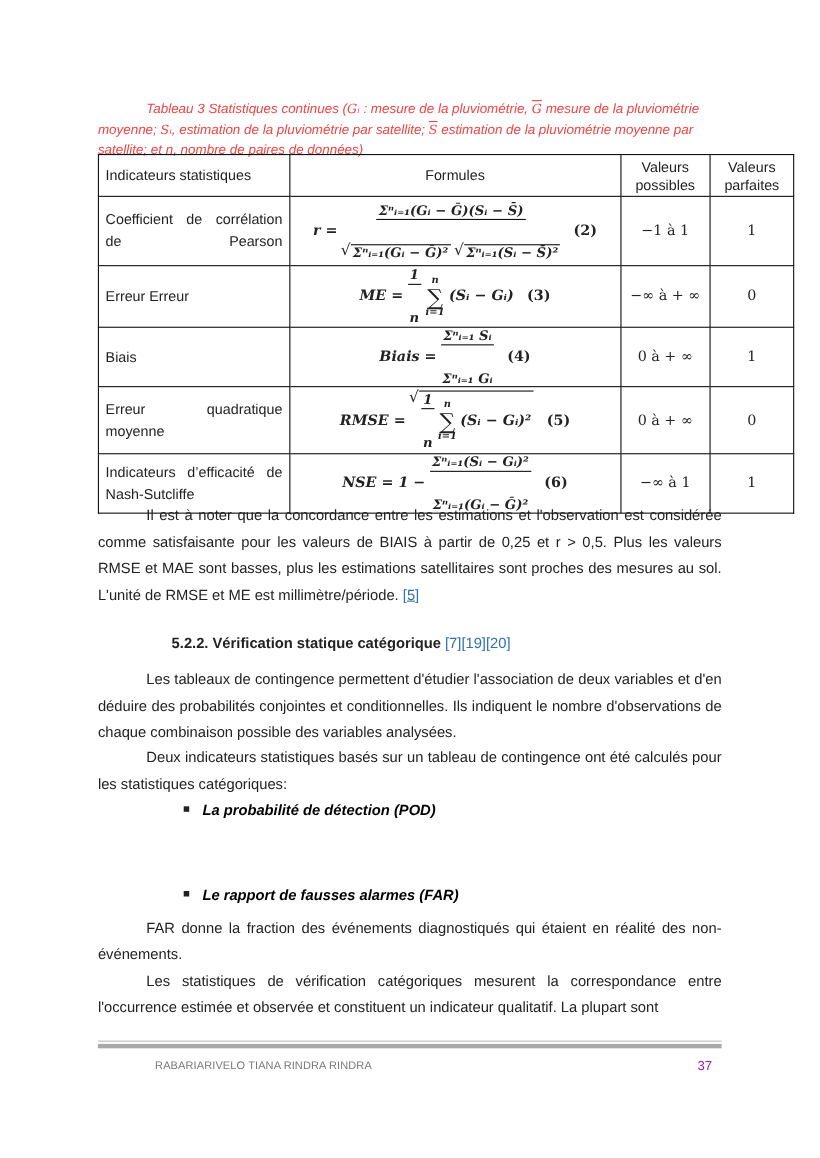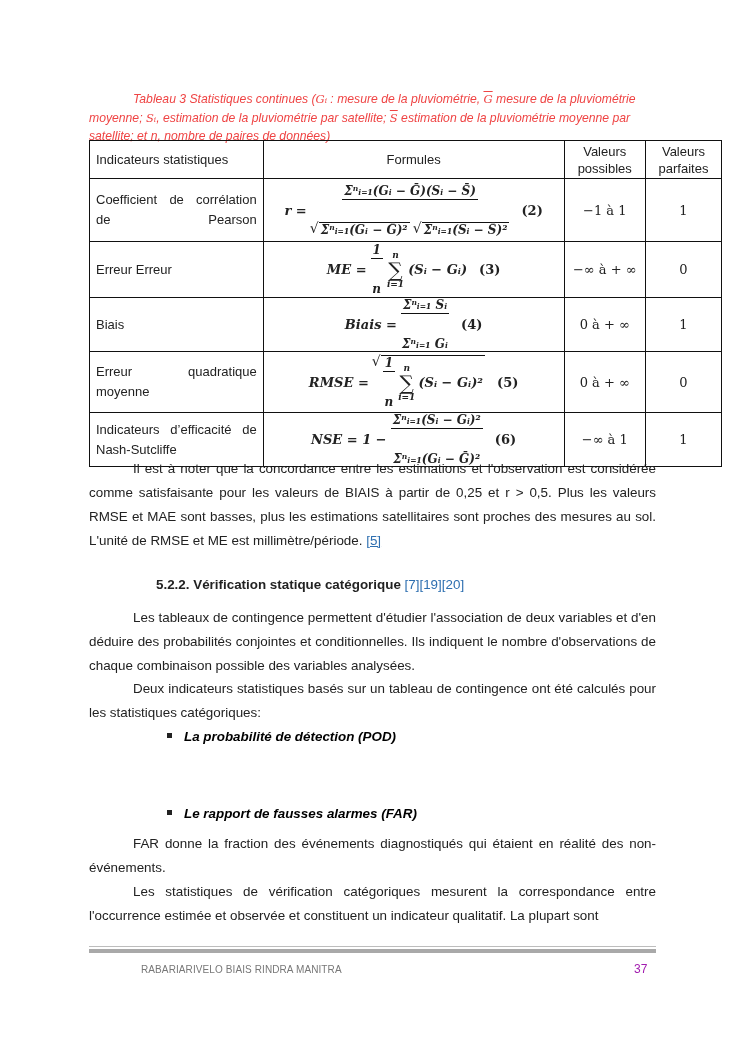--- a/index.html
+++ b/index.html
@@ -202,15 +202,15 @@
   <div class="para" style="top:832px;">
     <span class="indent"></span><span>FAR donne la fraction des événements diagnostiqués qui étaient en réalité des non-événements.</span>
   </div>
 
   <div class="para" style="top:880px;">
     <span class="indent"></span><span>Les statistiques de vérification catégoriques mesurent la correspondance entre l'occurrence estimée et observée et constituent un indicateur qualitatif. La plupart sont</span>
   </div>
 
   <div class="footer-line1"></div>
   <div class="footer-line2"></div>
-  <div class="footer-author">RABARIARIVELO BIAIS RINDRA MANITRA</div>
+  <div class="footer-author">RABARIARIVELO TIANA RINDRA RINDRA</div>
   <div class="footer-page">37</div>
 </div>
 
 </body></html>

